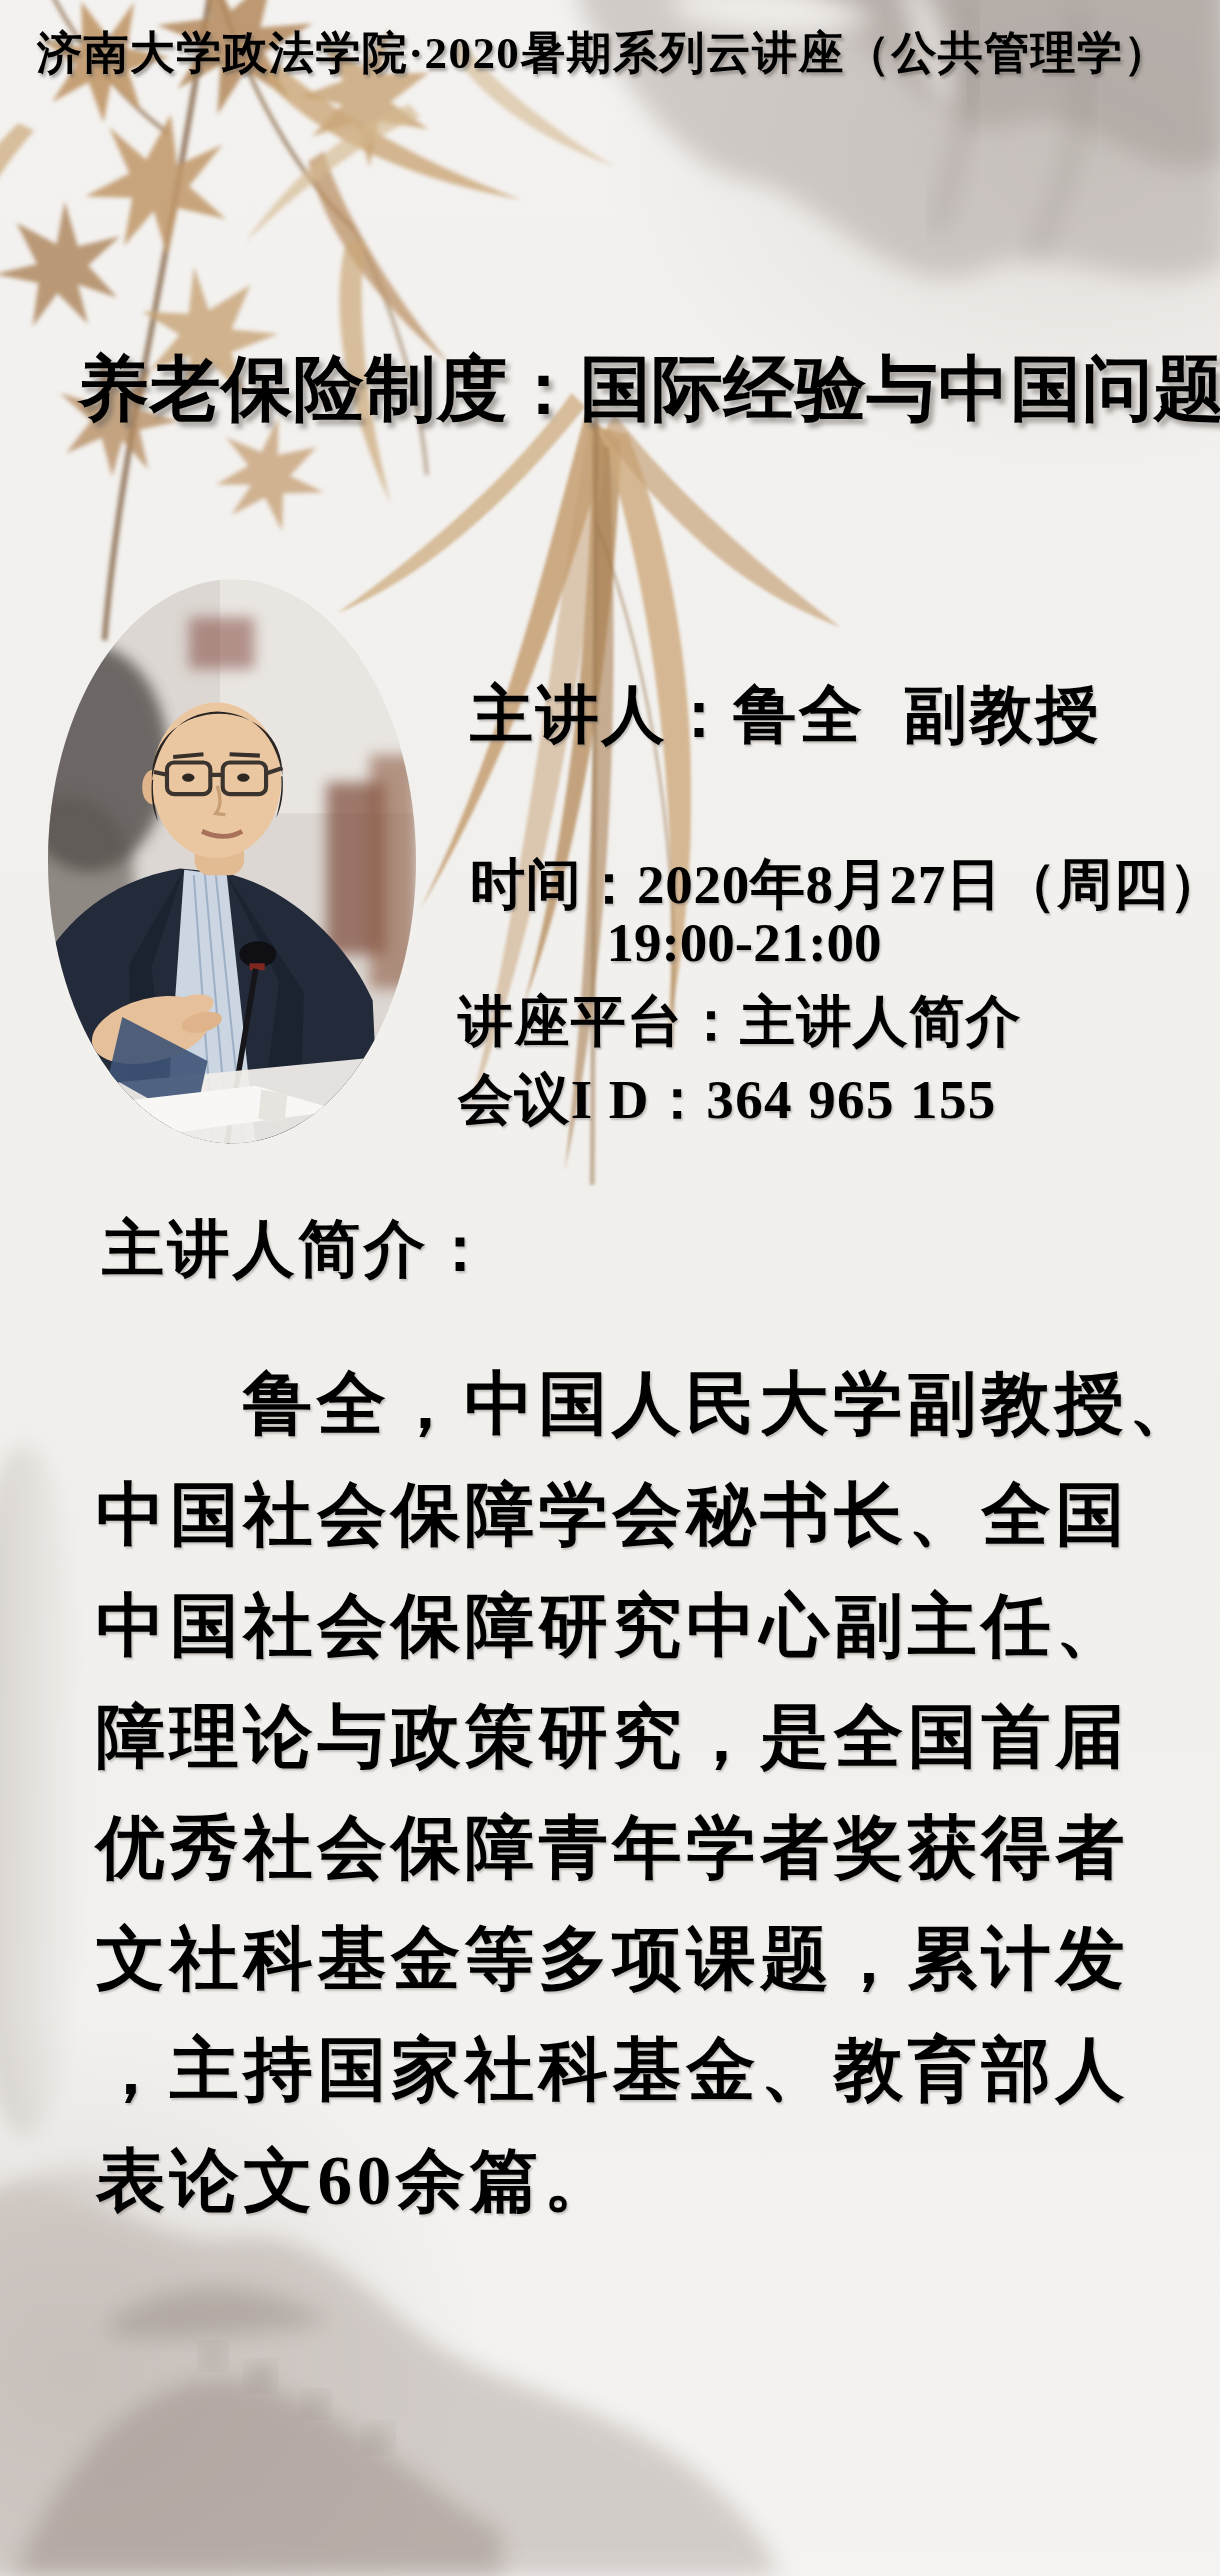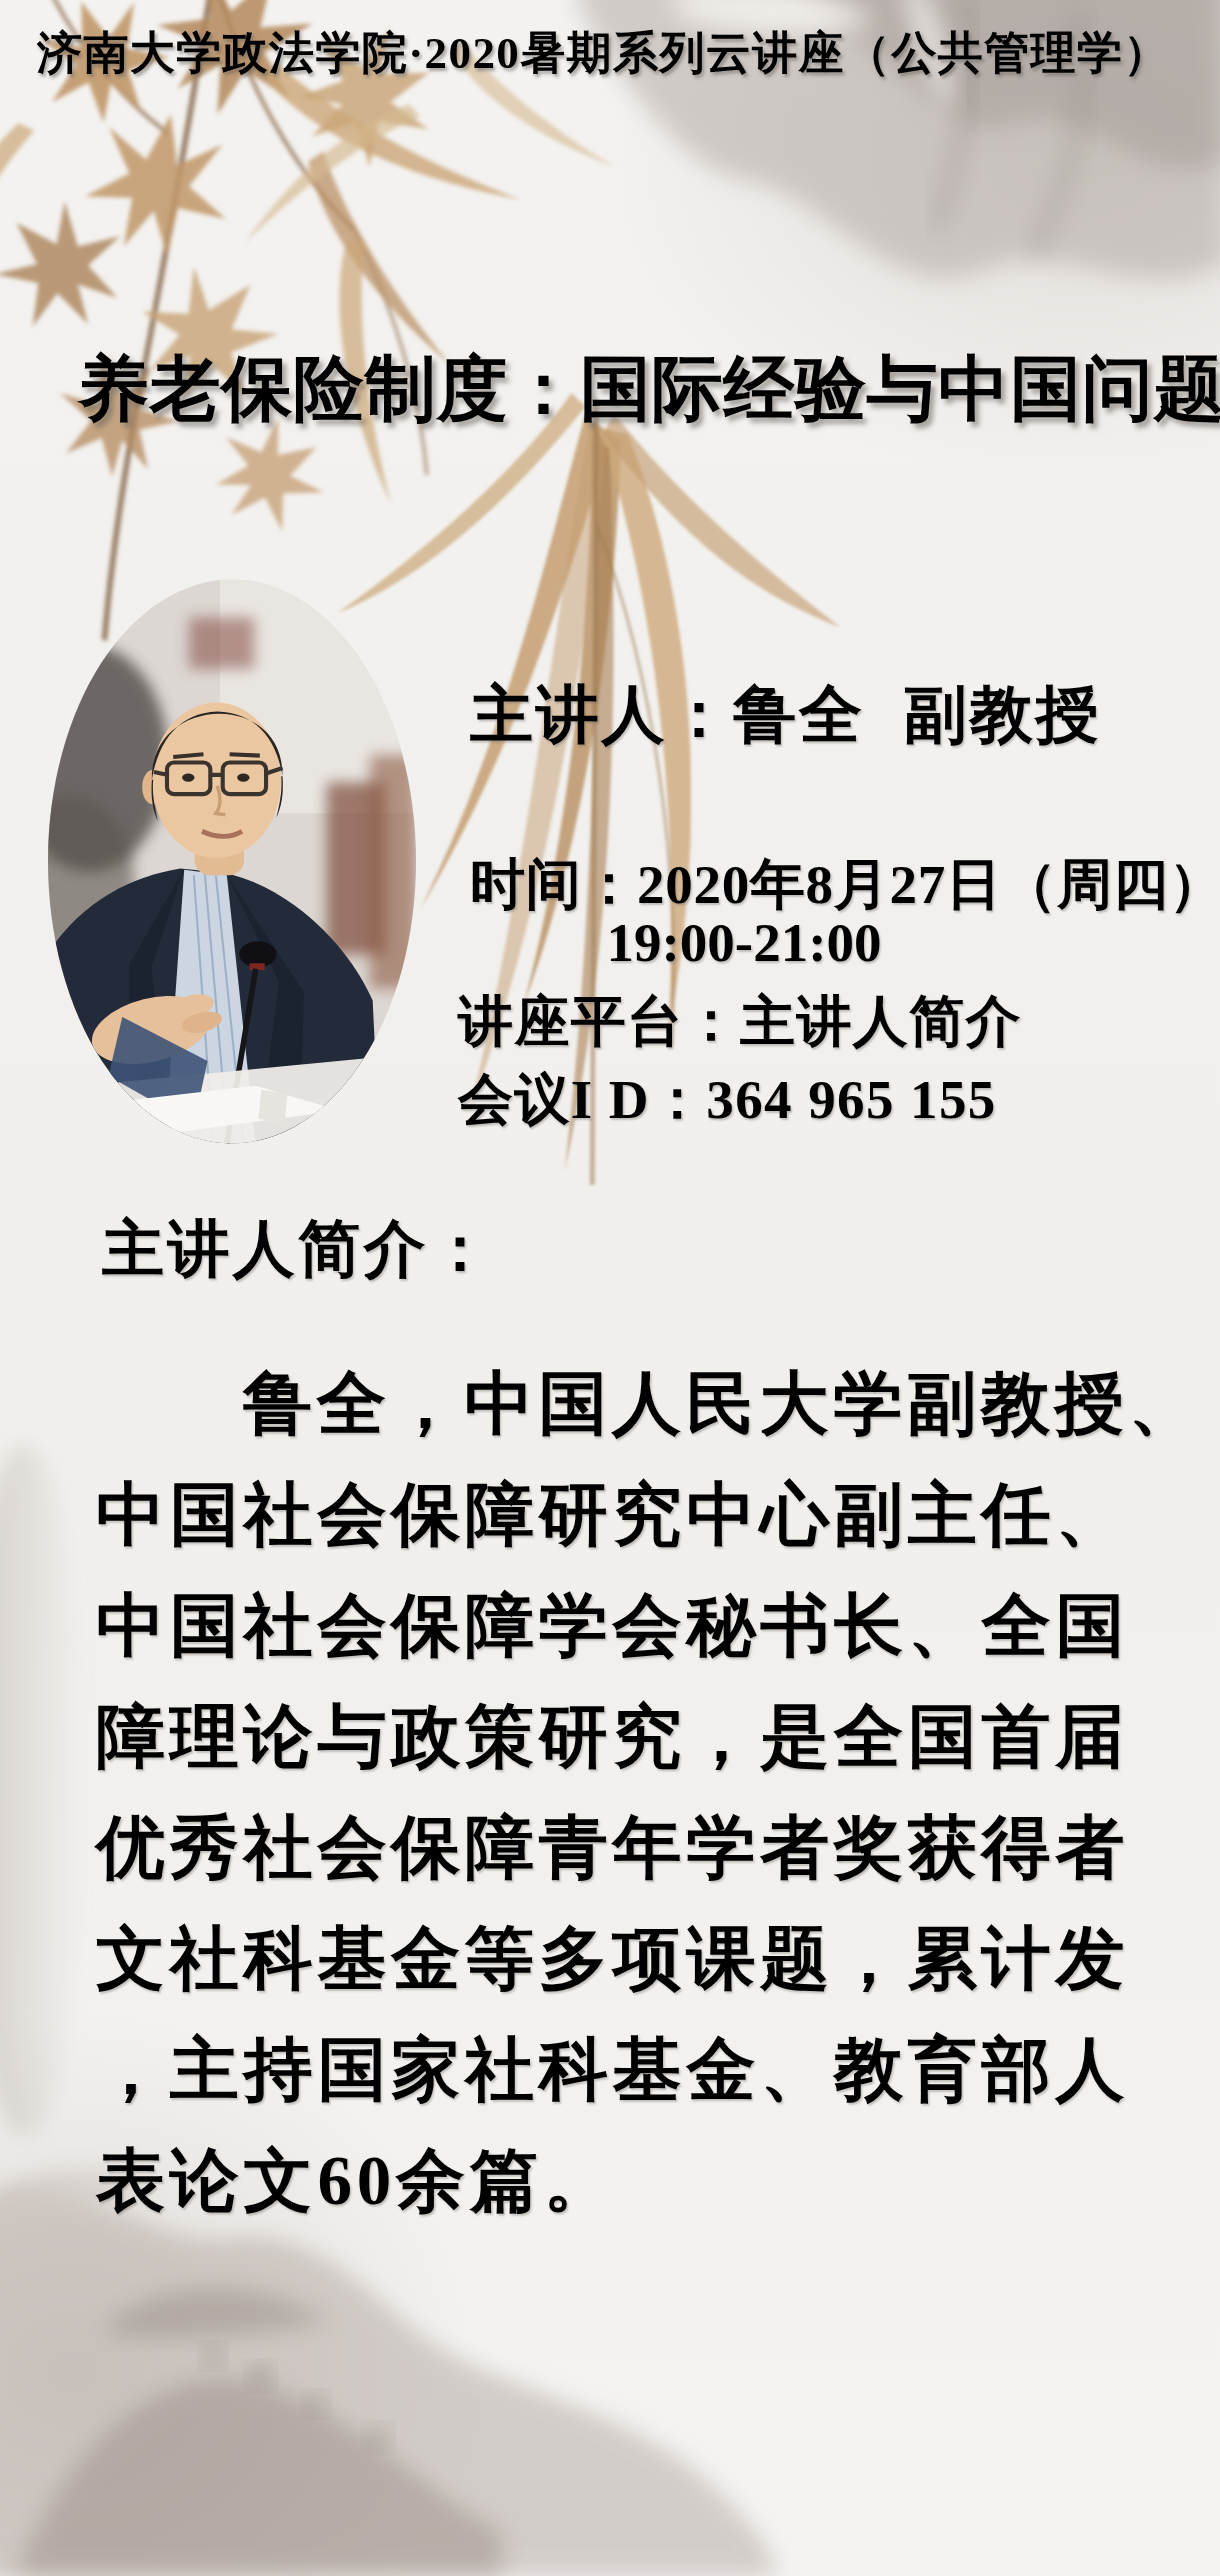--- a/index.html
+++ b/index.html
@@ -240,22 +240,22 @@
   </div>
 
   <div class="info-line meeting-line">
     <span>会议I D：</span><span>364 965 155</span>
   </div>
 
   <div class="bio-heading">主讲人简介：</div>
 
   <div class="bio-lines">
     <div class="bio-line first">鲁全，中国人民大学副教授、</div>
+    <div class="bio-line">中国社会保障学会秘书长、全国</div>
     <div class="bio-line">中国社会保障研究中心副主任、</div>
-    <div class="bio-line">中国社会保障学会秘书长、全国</div>
     <div class="bio-line">障理论与政策研究，是全国首届</div>
     <div class="bio-line">优秀社会保障青年学者奖获得者</div>
     <div class="bio-line">文社科基金等多项课题，累计发</div>
     <div class="bio-line">，主持国家社科基金、教育部人</div>
     <div class="bio-line">表论文60余篇。</div>
   </div>
 
 </div>
 
 

